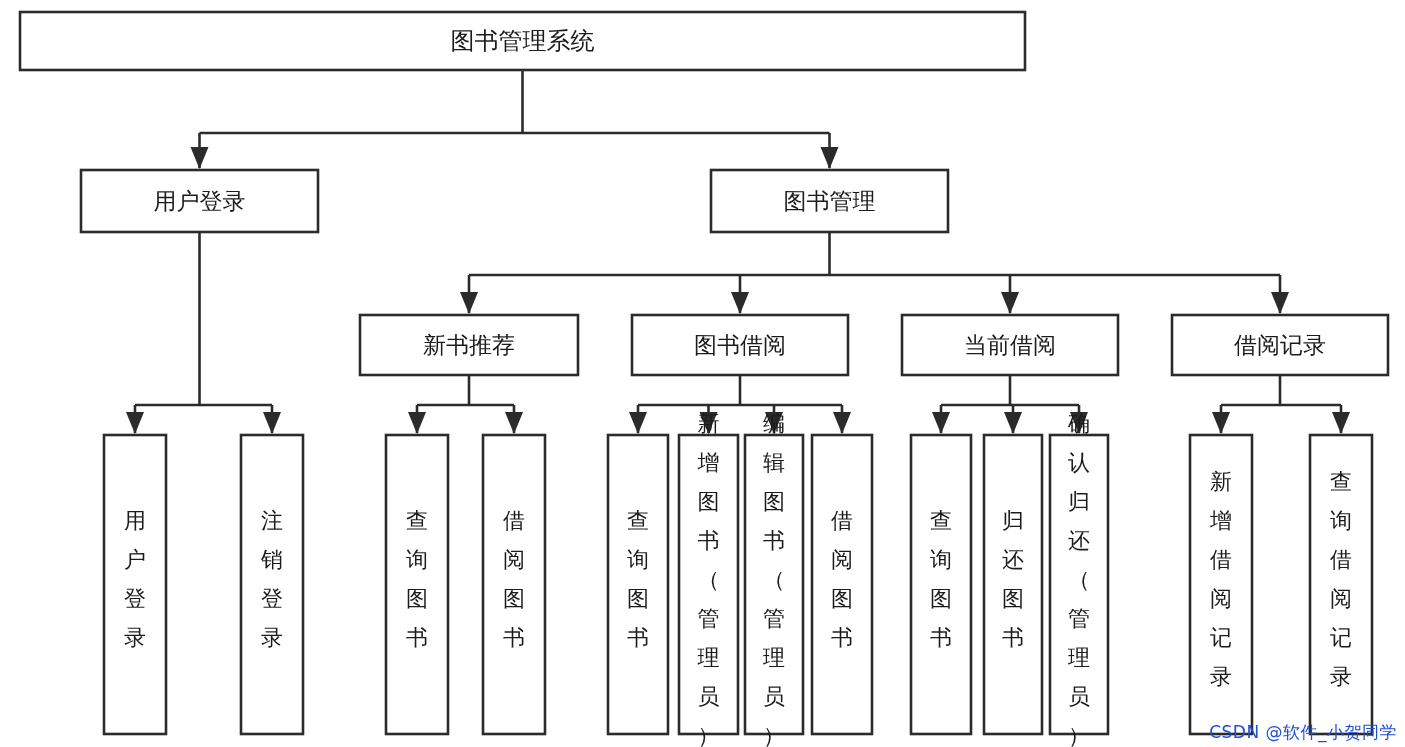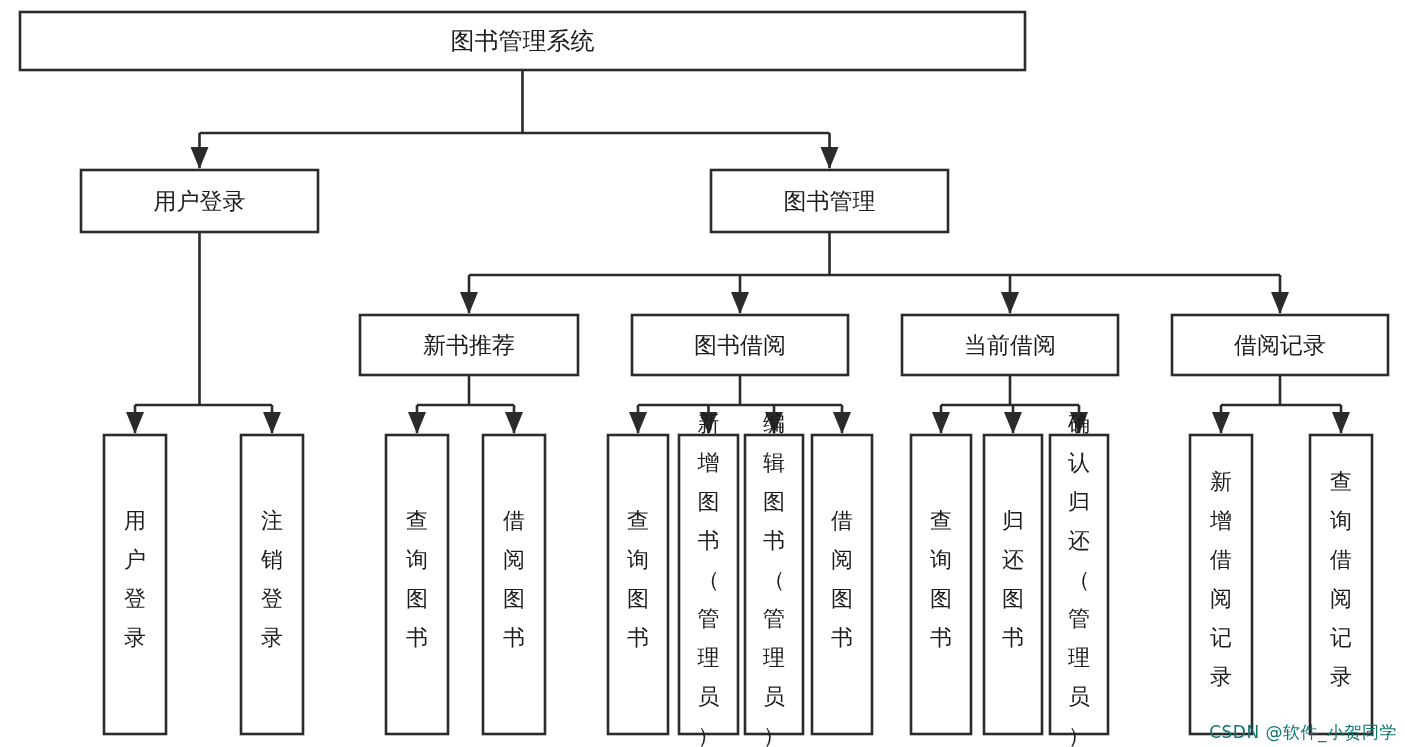--- a/index.html
+++ b/index.html
@@ -59,21 +59,21 @@
   .arrow-head {
     fill: #2b2b2b;
     stroke: none;
   }
   .watermark {
     position: absolute;
     right: 8px;
     bottom: 3px;
     font-family: "DejaVu Sans", "Liberation Sans", sans-serif;
     font-size: 17px;
-    color: #0f766e;
+    color: #1d4ed8;
     letter-spacing: 0.5px;
     white-space: nowrap;
     user-select: none;
   }
 </style>
 </head>
 <body>
 
 <div id="diagram-root">
 

